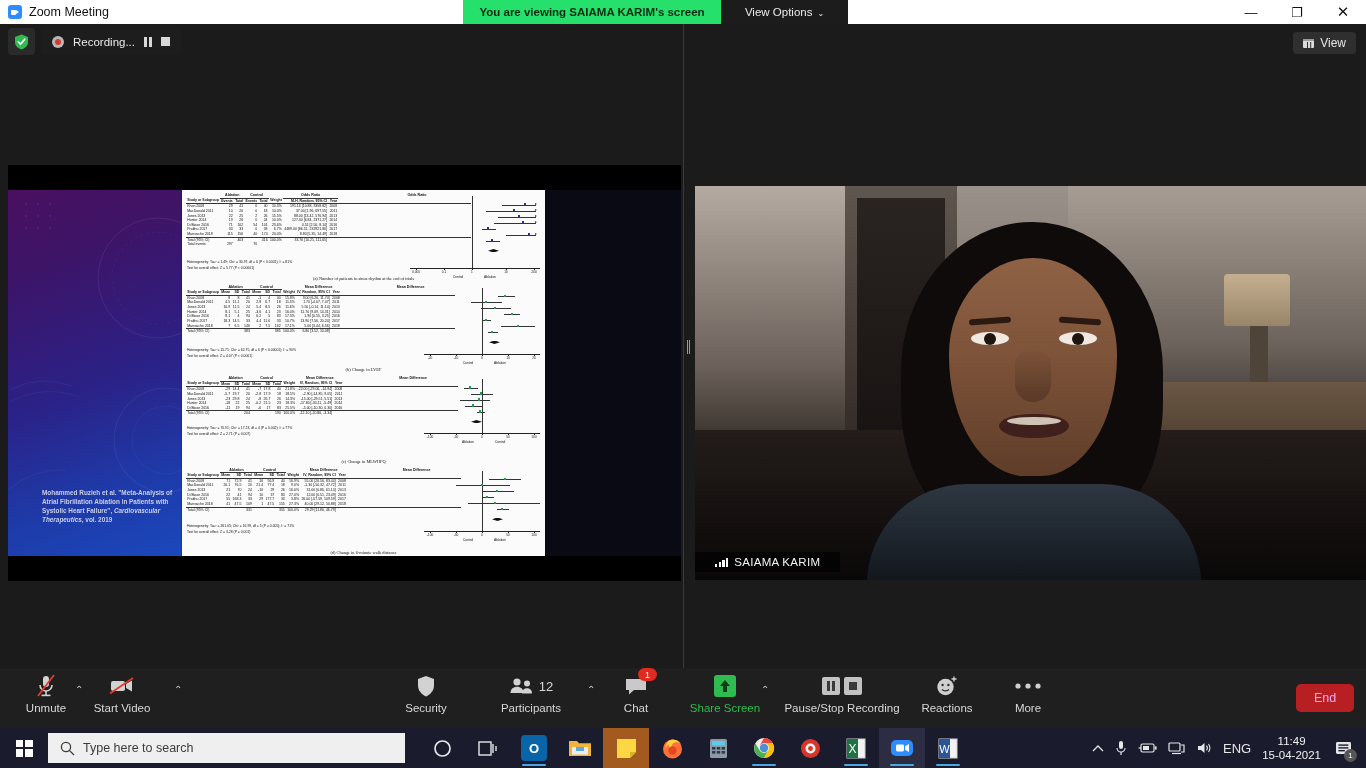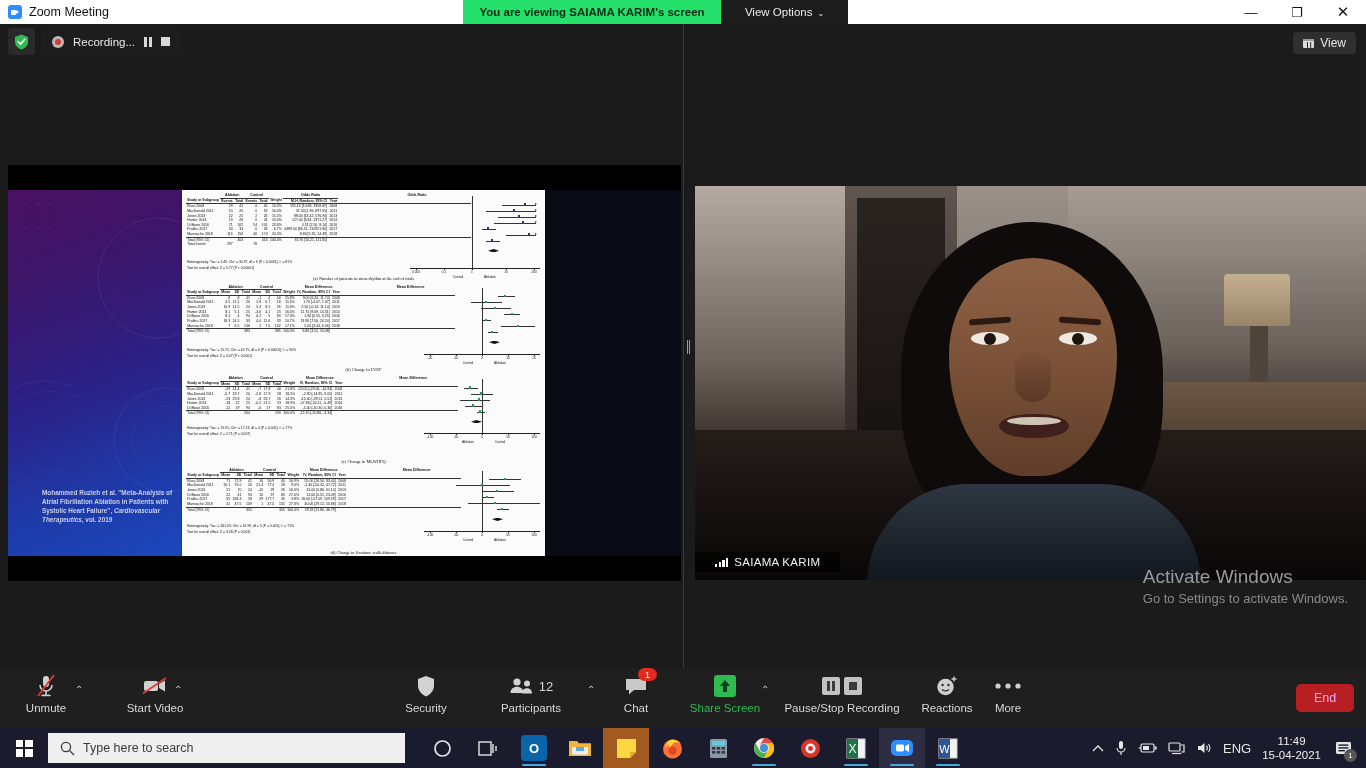--- a/index.html
+++ b/index.html
@@ -891,43 +891,39 @@
               <i style="height:3px"></i>
               <i style="height:5px"></i>
               <i style="height:7px"></i>
               <i style="height:9px"></i>
             </span>
           <span class="nametext">SAIAMA KARIM</span>
         </div>
       </div>
     </div>
 
-    <div class="activate">
-      <div class="act1">Activate Windows</div>
-      <div class="act2">Go to Settings to activate Windows.</div>
-    </div>
   </div>
 
   <div class="toolbar">
 
     <div class="tb-item" style="left:22px;width:48px">
       <div class="tb-ico">
         <svg width="20" height="24" viewBox="0 0 20 24">
             <rect x="7" y="2" width="6" height="11" rx="3" fill="#d2d2d2"></rect>
             <path d="M4 11 a6 6 0 0 0 12 0" stroke="#d2d2d2" stroke-width="1.6" fill="none"></path>
             <rect x="9.2" y="17" width="1.6" height="4" fill="#d2d2d2"></rect>
             <rect x="5.5" y="20.6" width="9" height="1.6" fill="#d2d2d2"></rect>
             <line x1="2" y1="22" x2="18" y2="1" stroke="#e03b2f" stroke-width="1.8"></line>
           </svg>
       </div>
       <div class="tb-lbl">Unmute</div>
     </div>
     <div class="chev" style="left:75px">⌃</div>
 
-    <div class="tb-item" style="left:124px;width:62px">
+    <div class="tb-item" style="left:91px;width:62px">
       <div class="tb-ico">
         <svg width="26" height="20" viewBox="0 0 26 20">
             <rect x="2" y="5" width="14" height="10" rx="2" fill="#d2d2d2"></rect>
             <path d="M17 8 L23 4.5 V15.5 L17 12 Z" fill="#d2d2d2"></path>
             <line x1="1" y1="17.5" x2="24" y2="2" stroke="#e03b2f" stroke-width="1.8"></line>
           </svg>
       </div>
       <div class="tb-lbl">Start Video</div>
     </div>
     <div class="chev" style="left:174px">⌃</div>
@@ -996,21 +992,21 @@
             <circle cx="10.5" cy="12" r="8.2" fill="#cfcfcf"></circle>
             <circle cx="7.6" cy="10" r="1.2" fill="#333"></circle>
             <circle cx="13.4" cy="10" r="1.2" fill="#333"></circle>
             <path d="M7 14.4 q3.5 3 7 0" stroke="#333" stroke-width="1.3" fill="none"></path>
             <path d="M19 1.5 v5 M16.5 4 h5" stroke="#cfcfcf" stroke-width="1.4"></path>
           </svg>
       </div>
       <div class="tb-lbl">Reactions</div>
     </div>
 
-    <div class="tb-item" style="left:978px;width:60px">
+    <div class="tb-item" style="left:998px;width:60px">
       <div class="tb-ico">
         <svg width="28" height="8" viewBox="0 0 28 8">
             <circle cx="4" cy="4" r="2.6" fill="#cfcfcf"></circle>
             <circle cx="14" cy="4" r="2.6" fill="#cfcfcf"></circle>
             <circle cx="24" cy="4" r="2.6" fill="#cfcfcf"></circle>
           </svg>
       </div>
       <div class="tb-lbl">More</div>
     </div>
 

